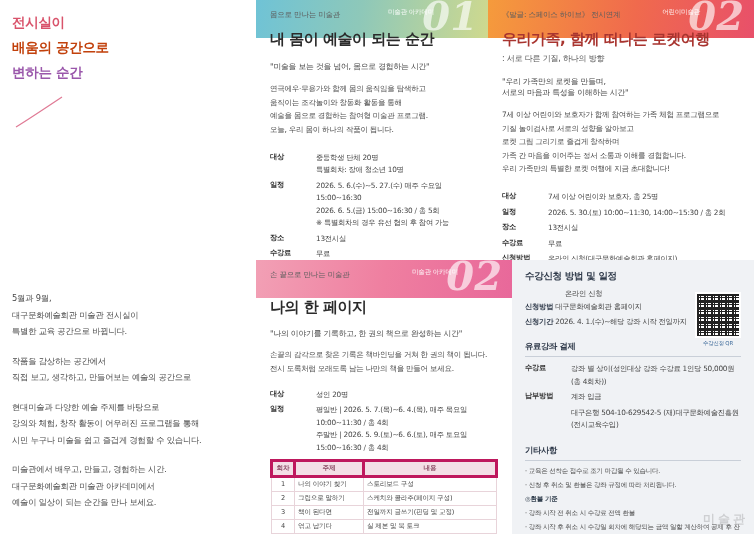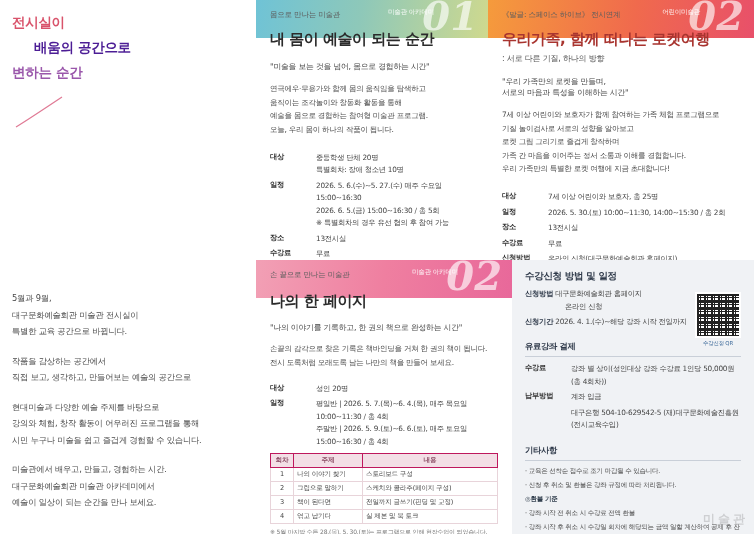--- a/index.html
+++ b/index.html
@@ -17,21 +17,21 @@
   .left-col{
     position:absolute;left:0;top:0;width:256px;height:486px;
     background:#ffffff;
   }
   .left-title{
     position:absolute;left:12px;top:10px;width:210px;
     font-size:13.5px;line-height:25px;font-weight:bold;
     letter-spacing:-0.3px;
   }
   .lt1{color:#d9536b;}
-  .lt2{color:#4c1d95;margin-left:22px;}
+  .lt2{color:#c2410c;}
   .lt3{color:#9a57ab;}
   .left-swoosh{
     position:absolute;left:14px;top:95px;width:52px;height:34px;
   }
   .left-body{
     position:absolute;left:12px;top:290px;width:225px;
     font-size:8.3px;line-height:16.5px;color:#4a4a4a;letter-spacing:-0.2px;
   }
   .left-body p{margin:0 0 13px 0;}
 
@@ -81,21 +81,21 @@
   
   .card3{left:256px;top:260px;width:256px;height:274px;background:#ffffff;}
   .card3 .hd{
     position:absolute;left:0;top:0;width:256px;height:38px;
     background:linear-gradient(100deg,#f2a0b5 0%,#ef7fa0 50%,#e8689a 100%);
   }
   .card3 .body{position:absolute;left:14px;top:10px;width:228px;}
 
   .tbl{width:100%;border-collapse:collapse;font-size:6.6px;color:#444;margin-top:3px;}
   .tbl th{
-    background:#f3dfe6;border:1px solid #be185d;padding:2px 1px;
+    background:#f3dfe6;border:3px solid #be185d;padding:2px 1px;
     font-weight:bold;color:#8a4a63;letter-spacing:-0.2px;
   }
   .tbl td{border:1px solid #e8d4da;padding:2px 3px;letter-spacing:-0.2px;}
   .tbl td.c{text-align:center;width:16px;}
   .tbl td.m{width:62px;}
 
   
   .card4{left:512px;top:260px;width:242px;height:274px;background:#f0f2f5;padding-left:7px;}
   .card4 .body{position:absolute;left:13px;top:10px;width:216px;}
   .c4-title{font-size:9.5px;font-weight:bold;color:#2f3a4a;letter-spacing:-0.3px;}
@@ -246,21 +246,21 @@
     </div>
   </div>
 
   <div class="card card3">
     <div class="hd">
       <div class="badge-label">미술관 아카데미</div>
       <div class="badge-num">02</div>
     </div>
     <div class="body">
       <div class="kicker">손 끝으로 만나는 미술관</div>
-      <div class="headline" style="margin-top:12px">나의 한 페이지</div>
+      <div class="headline" style="margin-top:18px">나의 한 페이지</div>
       <div class="quote" style="margin-top:11px">"나의 이야기를 기록하고, 한 권의 책으로 완성하는 시간"</div>
       <div class="para" style="margin-top:9px;white-space:pre-line">손끝의 감각으로 찾은 기록은 책바인딩을 거쳐 한 권의 책이 됩니다.
 전시 도록처럼 오래도록 남는 나만의 책을 만들어 보세요.</div>
       <table class="spec" style="margin-top:12px">
         <tbody>
             <tr>
           <td class="k">대상</td>
           <td class="v">성인 20명</td>
         </tr>
         <tr>
@@ -304,26 +304,26 @@
       <div style="font-size:6px;color:#777;margin-top:4px;letter-spacing:-0.2px">※ 5월 마지막 수든 28.(목), 5. 30.(토)는 프로그램으로 인해 현장수업이 되었습니다.</div>
 
     </div>
   </div>
 
   <div class="card card4">
     <div class="body">
       <div class="c4-title">수강신청 방법 및 일정</div>
 
       <div class="c4-sub">
+        <div style="padding-left:40px">
+          <span>온라인 신청</span>
+        </div>
         <div>
           <span class="kk">신청방법</span>
           <span>대구문화예술회관 홈페이지</span>
-        </div>
-        <div style="padding-left:40px">
-          <span>온라인 신청</span>
         </div>
         <div style="margin-top:3px">
           <span class="kk">신청기간</span>
           <span>2026. 4. 1.(수)~해당 강좌 시작 전일까지</span>
         </div>
       </div>
 
       <div class="qr-box">
         <div class="qr"></div>
       </div>

